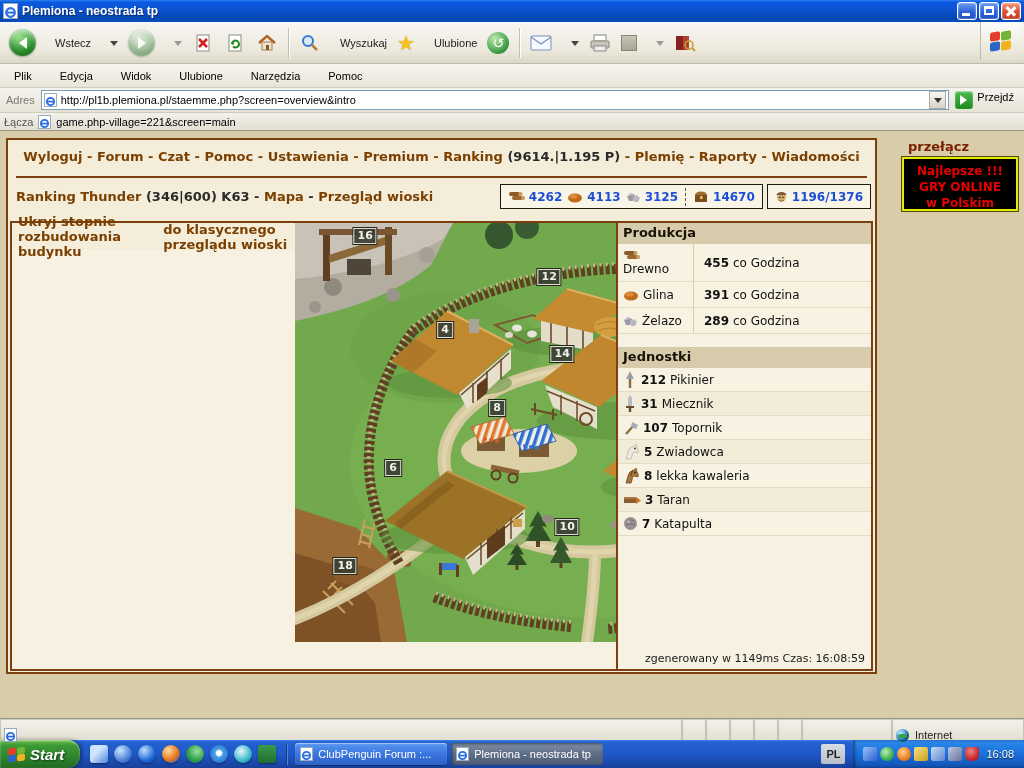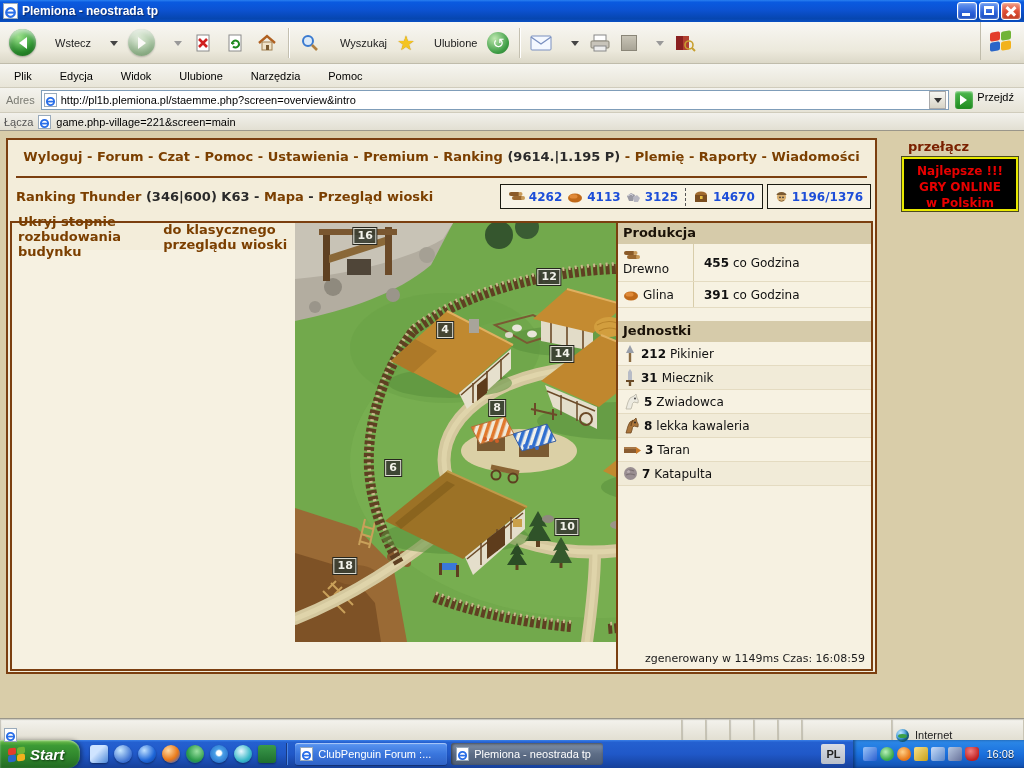--- a/index.html
+++ b/index.html
@@ -746,40 +746,59 @@
           <div class="prod-row" style="height:26px;">
             <span class="prod-cell1">
               <svg width="16" height="12" viewBox="0 0 16 12">
                   <ellipse cx="8" cy="7" rx="7" ry="4.6" fill="#c06a1a"></ellipse>
                   <ellipse cx="6.5" cy="5.4" rx="4" ry="2.2" fill="#e08a38"></ellipse>
                 </svg>
               <span>Glina</span>
             </span>
             <span class="prod-cell2"><span class="bold">391</span> <span>co Godzina</span></span>
           </div>
+          <div class="prod-row" style="height:26px;">
+            <span class="prod-cell1">
+              <svg width="15" height="12" viewBox="0 0 15 12">
+                  <path d="M3,10 L1,5 L5,2 L9,4 L7,10 Z" fill="#9a9aa4"></path>
+                  <path d="M8,11 L7,6 L11,4 L14,7 L12,11 Z" fill="#b8b8c2"></path>
+                  <path d="M2,5 L5,3 L7,4.5" fill="none" stroke="#d8d8e0" stroke-width="1"></path>
+                </svg>
+              <span>Żelazo</span>
+            </span>
+            <span class="prod-cell2"><span class="bold">289</span> <span>co Godzina</span></span>
+          </div>
 
           <div class="gap12"></div>
           <div class="panel-head">Jednostki</div>
           <div>
             <div class="unit-row">
               <svg width="14" height="17" viewBox="0 0 14 17">
                   <path d="M7,0 L11,8 L3,8 Z" fill="#9aa0aa"></path>
                   <rect x="5.8" y="8" width="2.4" height="9" fill="#8a6a40"></rect>
                 </svg>
               <span class="bold">212</span>
               <span>Pikinier</span>
             </div>
             <div class="unit-row">
               <svg width="14" height="17" viewBox="0 0 14 17">
                   <path d="M7,0 L9,3 L9,11 L5,11 L5,3 Z" fill="#b8bcc6"></path>
                   <rect x="3" y="11" width="8" height="2" fill="#6a4a26"></rect>
                   <rect x="5.8" y="13" width="2.4" height="4" fill="#6a4a26"></rect>
                 </svg>
               <span class="bold">31</span>
               <span>Miecznik</span>
+            </div>
+            <div class="unit-row">
+              <svg width="16" height="16" viewBox="0 0 16 16">
+                  <line x1="3" y1="14" x2="12" y2="4" stroke="#8a6a40" stroke-width="2.2"></line>
+                  <path d="M9,2 L15,5 L13,9 L8,7 Z" fill="#a8acb6"></path>
+                </svg>
+              <span class="bold">107</span>
+              <span>Topornik</span>
             </div>
             <div class="unit-row">
               <svg width="17" height="16" viewBox="0 0 17 16">
                   <path d="M3,15 L5,8 Q6,3 11,2 L13,0 L14,4 Q16,6 15,9 L11,8 Q9,9 9,12 L8,15 Z" fill="#eceae0" stroke="#b8b4a4" stroke-width="0.8"></path>
                   <circle cx="12" cy="4.5" r="0.9" fill="#333"></circle>
                 </svg>
               <span class="bold">5</span>
               <span>Zwiadowca</span>
             </div>
             <div class="unit-row">

